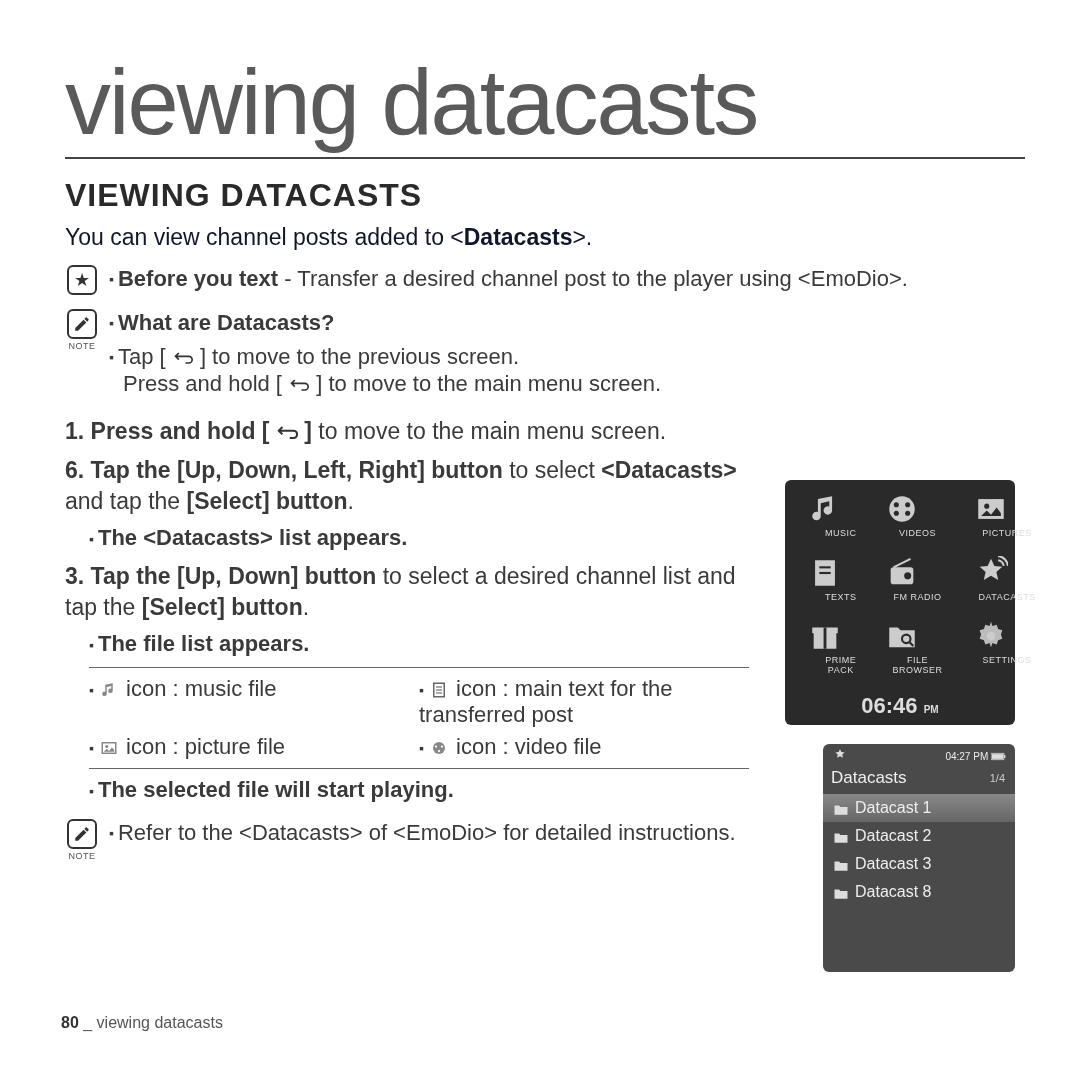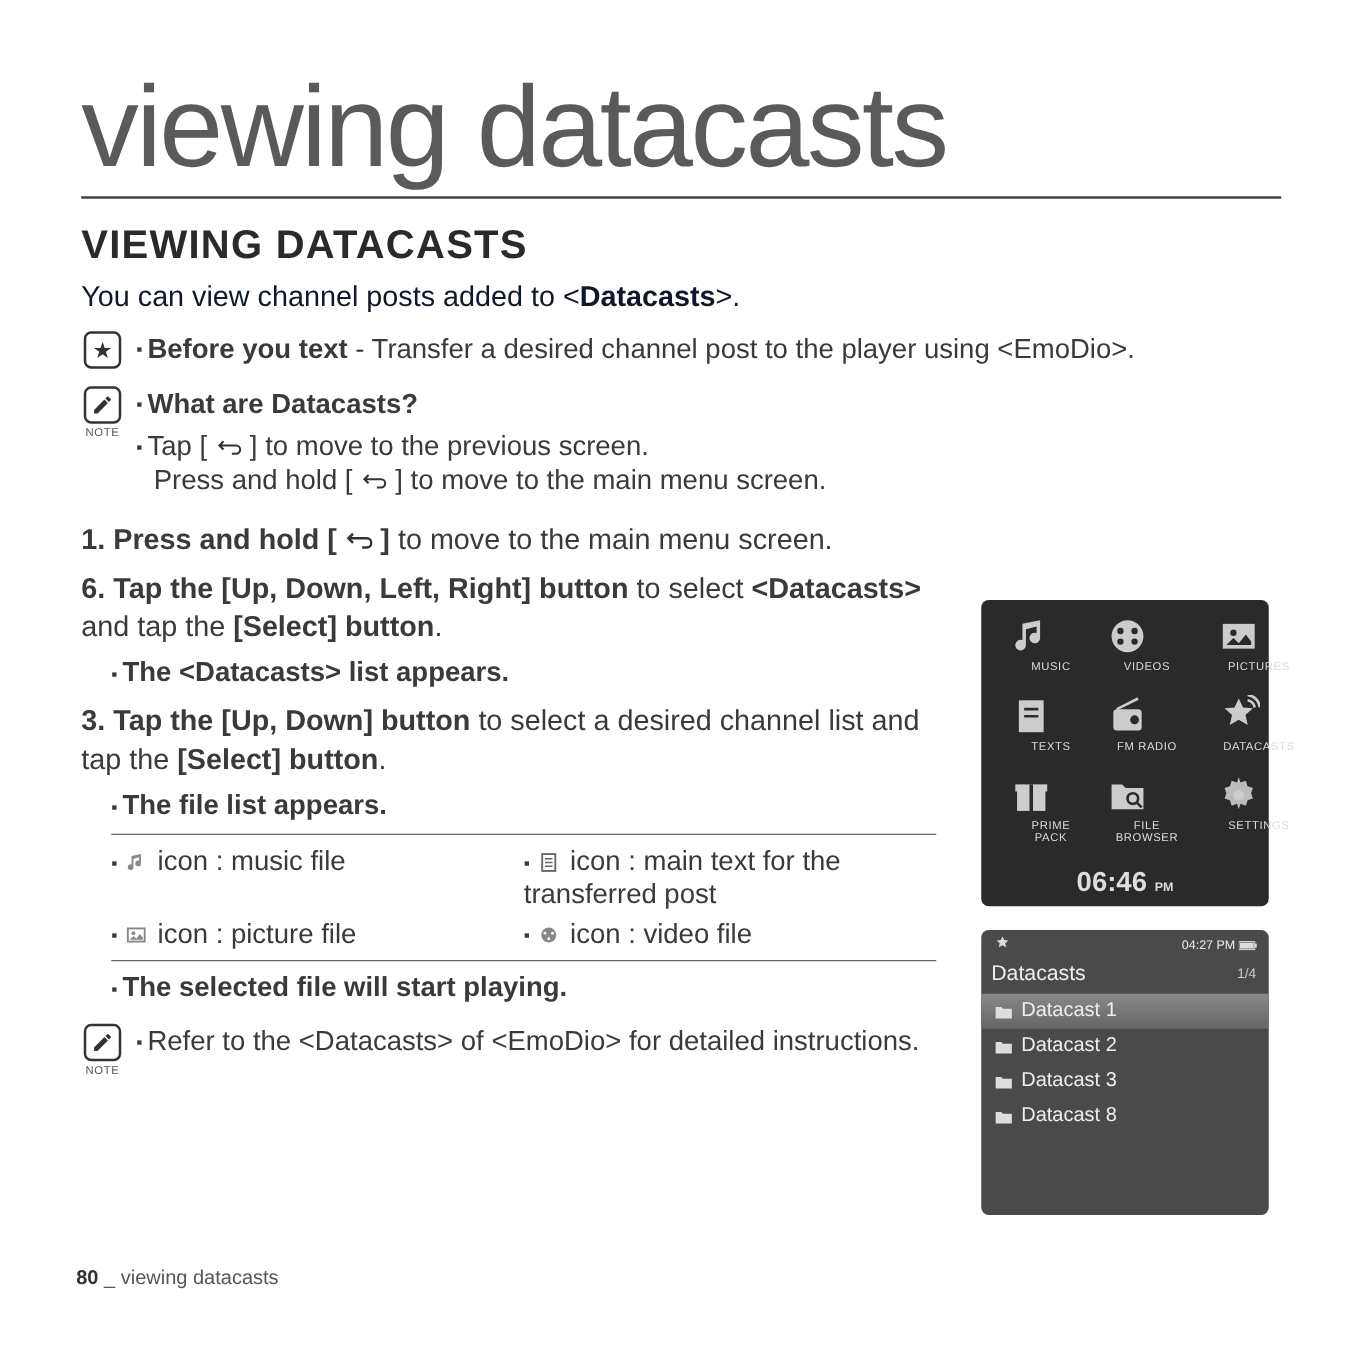--- a/index.html
+++ b/index.html
@@ -155,21 +155,21 @@
   font-size: 22px;
   font-weight: bold;
   margin-top: 6px;
 }
 .d1-time small { font-size: 10px; font-weight: bold; }
 
 .device2 {
   position: absolute;
   right: 65px;
   top: 744px;
-  width: 230px;
+  width: 192px;
   height: 228px;
   background: #4a4a4a;
   border-radius: 6px;
   color: #eee;
   font-size: 16px;
   overflow: hidden;
 }
 .d2-status {
   display: flex;
   justify-content: space-between;

